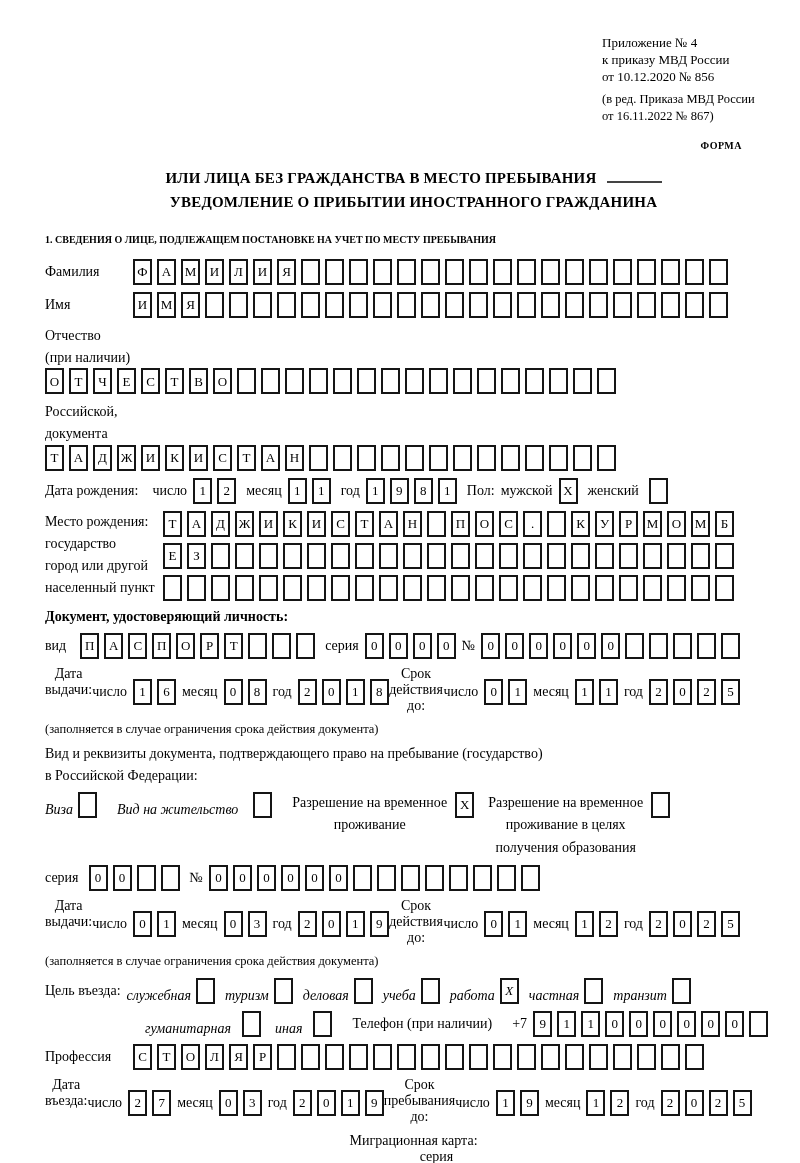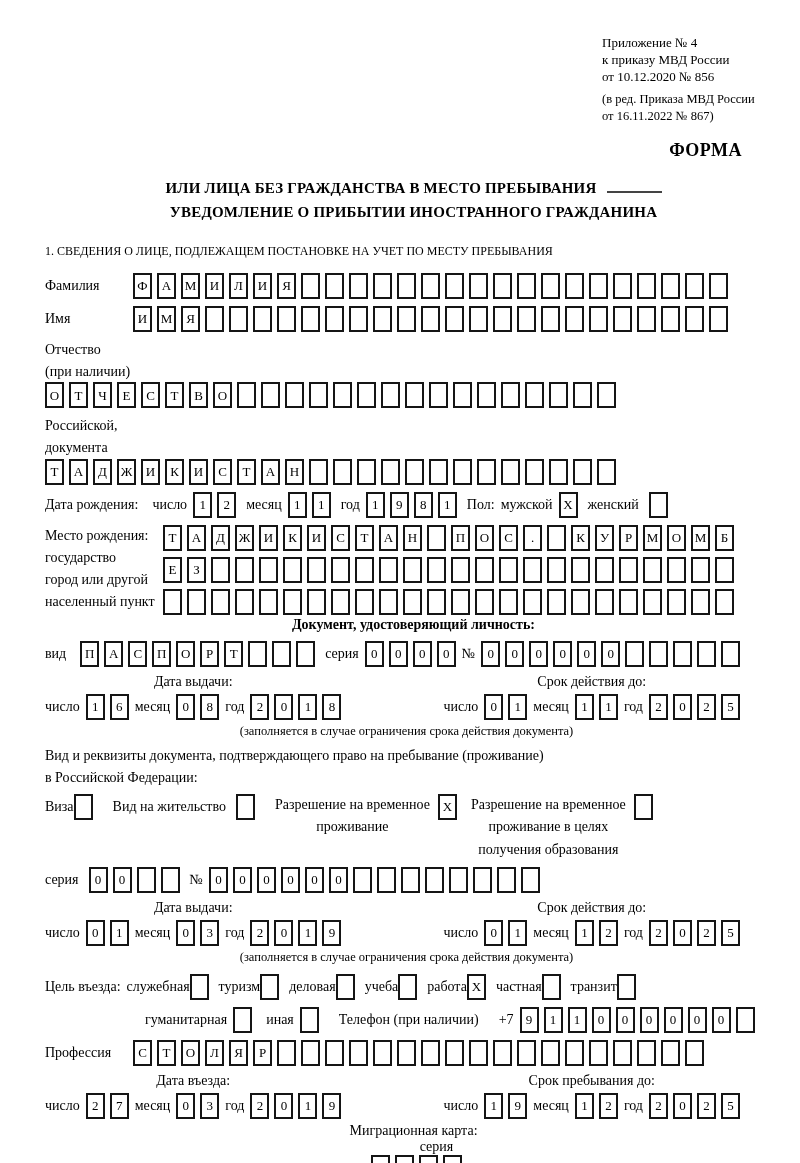--- a/index.html
+++ b/index.html
@@ -3,48 +3,48 @@
 <meta charset="utf-8">
 <style>
   html,body{margin:0;padding:0;background:#e8e8e8;}
   .page{
     width:800px;height:1163px;box-sizing:border-box;background:#ffffff;
     margin:0 auto;padding:34px 18px 10px 45px;overflow:hidden;
     font-family:"Liberation Serif","DejaVu Serif",serif;color:#000;font-size:14px;
   }
   .appendix{width:200px;margin-left:557px;font-size:13px;line-height:1.32;}
   .appendix .ed{font-size:12.5px;margin-top:6px;}
-  .forma{font-weight:bold;font-size:18px;text-align:right;margin:16px 40px 0 0;letter-spacing:.5px;}
+  .forma{font-weight:bold;font-size:10px;text-align:right;margin:16px 40px 0 0;letter-spacing:.5px;}
   .title{font-weight:bold;font-size:15px;text-align:center;margin-top:16px;line-height:1.55;letter-spacing:.2px;}
   .uline{display:inline-block;width:55px;border-bottom:2px solid #444;margin-left:10px;}
-  .sec1{font-weight:normal;font-size:12px;margin:20px 0 14px 0;}
+  .sec1{font-weight:bold;font-size:10px;margin:20px 0 14px 0;}
   .frow{display:flex;align-items:center;margin-bottom:7px;}
   .frow.top{align-items:flex-start;flex-direction:column;}
   .lbl{flex:0 0 auto;}
   .w88{width:88px;}
   .w98{width:98px;}
   .w115{width:115px;}
   .two{display:flex;flex-direction:column;line-height:1.55;}
   .cells{display:flex;gap:5px;flex:0 0 auto;}
   .cell{
     box-sizing:content-box;width:15px;height:22px;border:2px solid #151515;
     display:inline-flex;align-items:center;justify-content:center;
     font-size:13px;line-height:1;background:#fff;flex:0 0 auto;
   }
   .gap6{margin-left:6px;} .gap10{margin-left:10px;} .gap14{margin-left:14px;} .gap20{margin-left:20px;}
   .bp{display:flex;align-items:flex-start;}
   .bp .bplabels{width:118px;display:flex;flex-direction:column;line-height:1.58;flex:0 0 auto;}
   .bp .bprows{display:flex;flex-direction:column;gap:6px;}
-  .center-b{font-weight:bold;text-align:center;margin:2px 0 8px 0;}
+  .center-b{font-weight:bold;margin:8px 0 8px 0;}
   .dates{display:flex;justify-content:space-between;padding-right:42px;margin:2px 0 4px 0;}
-  .dcol{display:flex;flex-direction:column;justify-content:flex-end;}
+  .dcol{display:flex;flex-direction:row;justify-content:flex-end;}
   .dcap{text-align:center;margin-bottom:4px;}
   .drow{display:flex;align-items:center;gap:6px;}
-  .note{font-size:12.5px;text-align:center;padding-right:14px;margin:1px 0 9px 0;}
-  .opt{display:inline-flex;align-items:center;}
+  .note{font-size:12.5px;text-align:left;padding-right:14px;margin:1px 0 9px 0;}
+  .opt{display:inline-flex;align-items:flex-end;gap:5px;font-style:italic;}
   .optml{display:inline-flex;align-items:flex-start;gap:8px;}
   .optlines{display:flex;flex-direction:column;text-align:center;line-height:1.6;}
   .cbrow{display:flex;align-items:flex-start;margin-bottom:4px;}
   .reps{display:flex;align-items:flex-start;margin-top:2px;}
   .replabels{width:130px;display:flex;flex-direction:column;line-height:1.55;flex:0 0 auto;}
   .reprows{display:flex;flex-direction:column;gap:6px;}
 </style>
 </head>
 <body>
 
@@ -398,21 +398,21 @@
             <span class="cell">2</span>
             <span class="cell">0</span>
             <span class="cell">2</span>
             <span class="cell">5</span>
           </span>
       </div>
     </div>
   </div>
   <div class="note">(заполняется в случае ограничения срока действия документа)</div>
 
-  <div style="margin-bottom:6px;">Вид и реквизиты документа, подтверждающего право на пребывание (проживание)</div>
+  <div style="margin-bottom:6px;">Вид и реквизиты документа, подтверждающего право на пребывание (государство)</div>
   <div style="margin-bottom:8px;">в Российской Федерации:</div>
 
   <div class="cbrow">
     <span class="opt">
       <span>Виза</span>
       <span class="cells">
           <span class="cell"></span>
         </span>
     </span>
     <span class="opt gap20">

